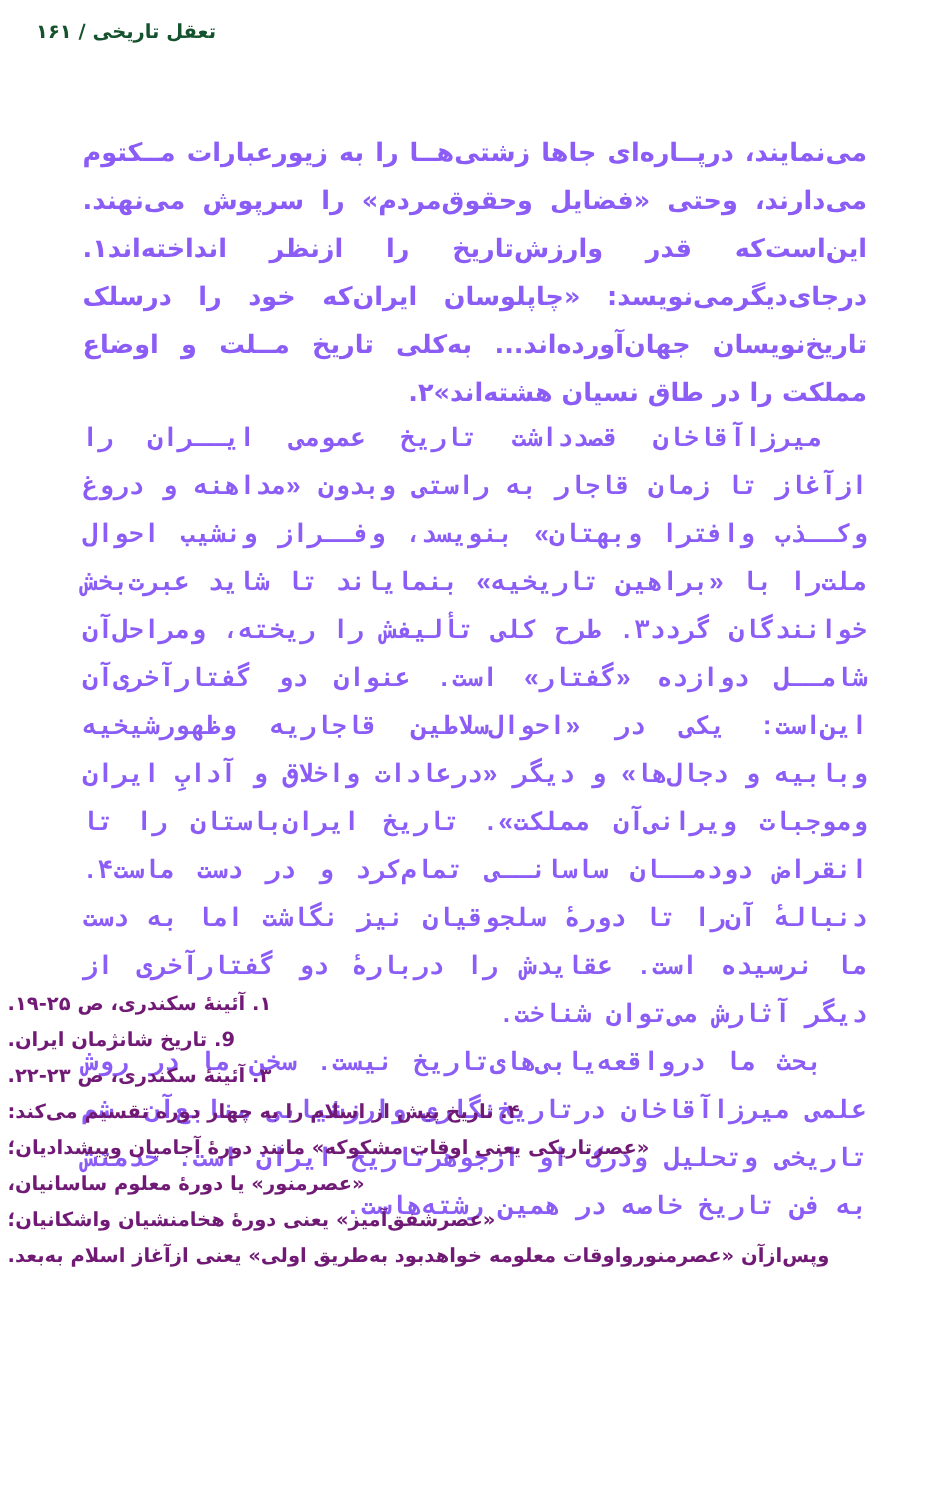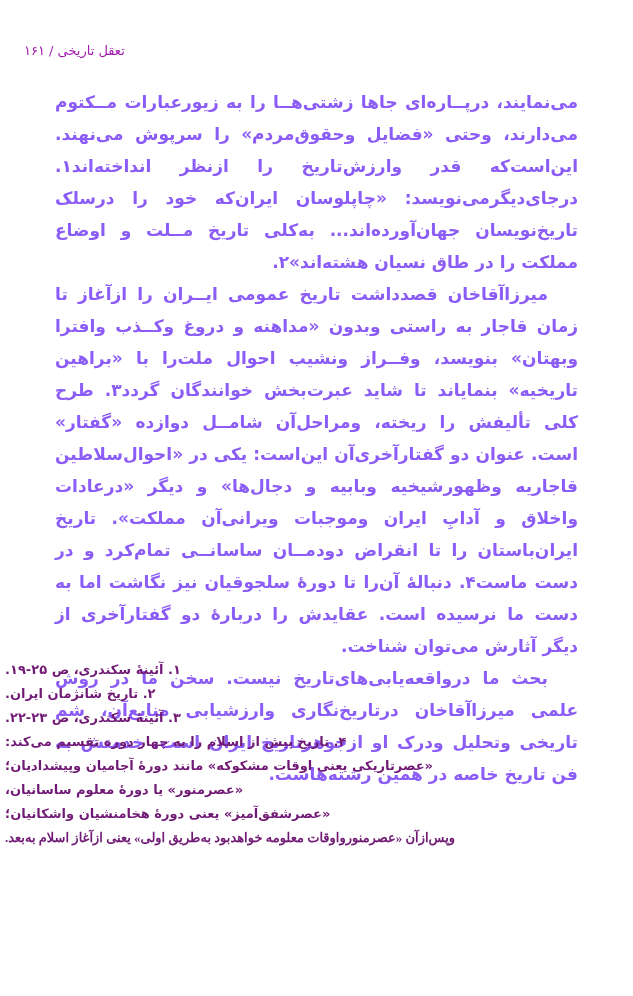--- a/index.html
+++ b/index.html
@@ -11,47 +11,48 @@
     position: relative;
     width: 633px;
     height: 996px;
     background: #ffffff;
     overflow: hidden;
     font-family: "DejaVu Sans", sans-serif;
     color: #111111;
   }
   .running-header {
     position: absolute;
-    top: 43px;
+    top: 14px;
     left: 24px;
     direction: rtl;
     unicode-bidi: plaintext;
     font-size: 13px;
-    font-weight: normal;
-    color: #a21caf;
+    font-weight: bold;
+    color: #14532d;
     white-space: nowrap;
   }
   .body-text {
     position: absolute;
     top: 86px;
     right: 55px;
     left: 55px;
     direction: rtl;
     text-align: justify;
     font-size: 17px;
     font-weight: bold;
     line-height: 32px;
     color: #8b5cf6;
   }
   .body-text p {
     margin: 0;
     padding: 0;
   }
   .body-text p.indented {
     text-indent: 30px;
+    font-family: Liberation Mono, monospace;
   }
   .watermark {
     position: absolute;
     top: 687px;
     left: 94px;
     direction: ltr;
     font-size: 14px;
     font-weight: normal;
     color: #a6a6a6;
     letter-spacing: 0.5px;
@@ -70,40 +71,39 @@
     color: #701a75;
   }
   .footnotes .fn {
     padding-right: 58px;
   }
   .footnotes .fn-sub {
     padding-right: 88px;
   }
   .footnotes .fn-last {
     padding-right: 0;
-    font-family: Liberation Serif, serif;
   }
 </style>
 </head>
 <body>
 
 <div class="page">
 
   <div class="running-header">تعقل تاریخی / ۱۶۱</div>
 
   <div class="body-text">
     <p class="para">می‌نمایند، درپــاره‌ای جاها زشتی‌هــا را به زیورعبارات مــکتوم می‌دارند، وحتی «فضایل وحقوق‌مردم» را سرپوش می‌نهند. این‌است‌که قدر وارزش‌تاریخ را ازنظر انداخته‌اند۱. درجای‌دیگرمی‌نویسد: «چاپلوسان ایران‌که خود را درسلک تاریخ‌نویسان جهان‌آورده‌اند... به‌کلی تاریخ مــلت و اوضاع مملکت را در طاق نسیان هشته‌اند»۲.</p>
     <p class="para indented">میرزاآقاخان قصدداشت تاریخ عمومی ایــران را ازآغاز تا زمان قاجار به راستی وبدون «مداهنه و دروغ وکــذب وافترا وبهتان» بنویسد، وفــراز ونشیب احوال ملت‌را با «براهین تاریخیه» بنمایاند تا شاید عبرت‌بخش خوانندگان گردد۳. طرح کلی تألیفش را ریخته، ومراحل‌آن شامــل دوازده «گفتار» است. عنوان دو گفتارآخری‌آن این‌است: یکی در «احوال‌سلاطین قاجاریه وظهورشیخیه وبابیه و دجال‌ها» و دیگر «درعادات واخلاق و آدابِ ایران وموجبات ویرانی‌آن مملکت». تاریخ ایران‌باستان را تا انقراض دودمــان ساسانــی تمام‌کرد و در دست ماست۴. دنبالهٔ آن‌را تا دورهٔ سلجوقیان نیز نگاشت اما به دست ما نرسیده است. عقایدش را دربارهٔ دو گفتارآخری از دیگر آثارش می‌توان شناخت.</p>
     <p class="para indented">بحث ما درواقعه‌یابی‌های‌تاریخ نیست. سخن ما در روش علمی میرزاآقاخان درتاریخ‌نگاری وارزشیابی منابع‌آن، شم تاریخی وتحلیل ودرک او ازجوهرتاریخ ایران است. خدمتش به فن تاریخ خاصه در همین رشته‌هاست.</p>
   </div>
 
 
   <div class="footnotes">
     <div class="fn">۱. آئینهٔ سکندری، ص ۲۵-۱۹.</div>
-    <div class="fn">۲. تاریخ شانژمان ایران.</div>
+    <div class="fn">9. تاریخ شانژمان ایران.</div>
     <div class="fn">۳. آئینهٔ سکندری، ص ۲۳-۲۲.</div>
     <div class="fn">۴. تاریخ پیش از اسلام را به چهار دوره تقسیم می‌کند:</div>
     <div class="fn-sub">«عصرتاریکی یعنی اوقات مشکوکه» مانند دورهٔ آجامیان وپیشدادیان؛</div>
     <div class="fn-sub">«عصرمنور» یا دورهٔ معلوم ساسانیان،</div>
     <div class="fn-sub">«عصرشفق‌آمیز» یعنی دورهٔ هخامنشیان واشکانیان؛</div>
     <div class="fn-last">وپس‌ازآن «عصرمنورواوقات معلومه خواهدبود به‌طریق اولی» یعنی ازآغاز اسلام به‌بعد.</div>
   </div>
 
 </div>
 

